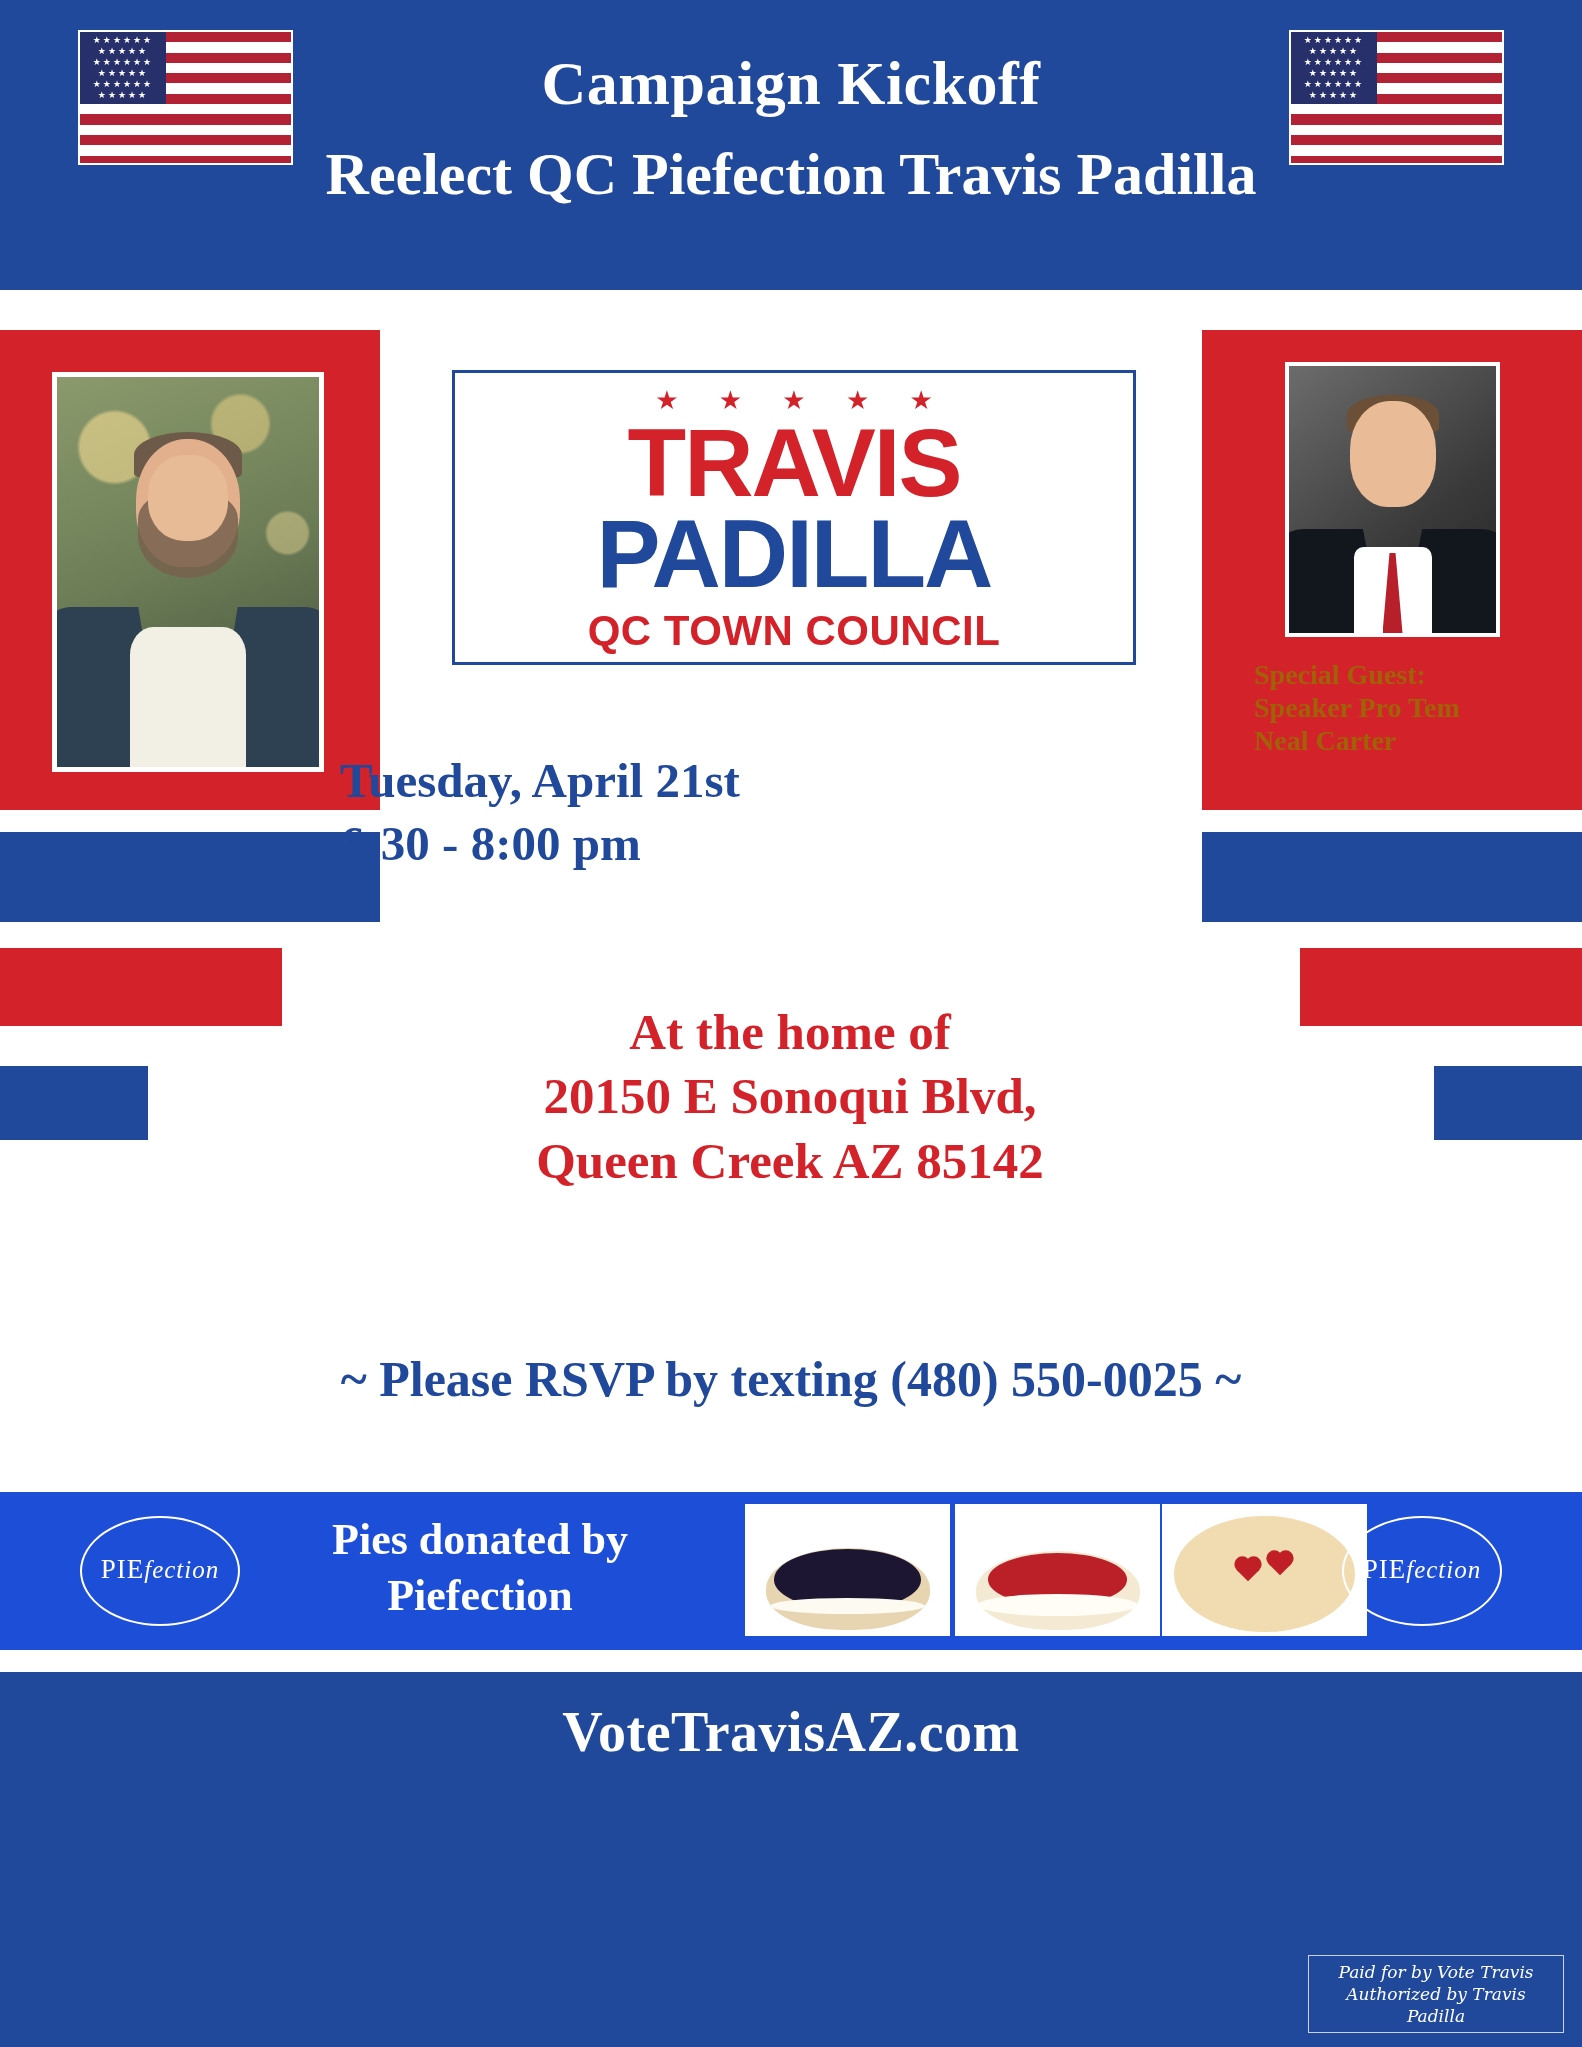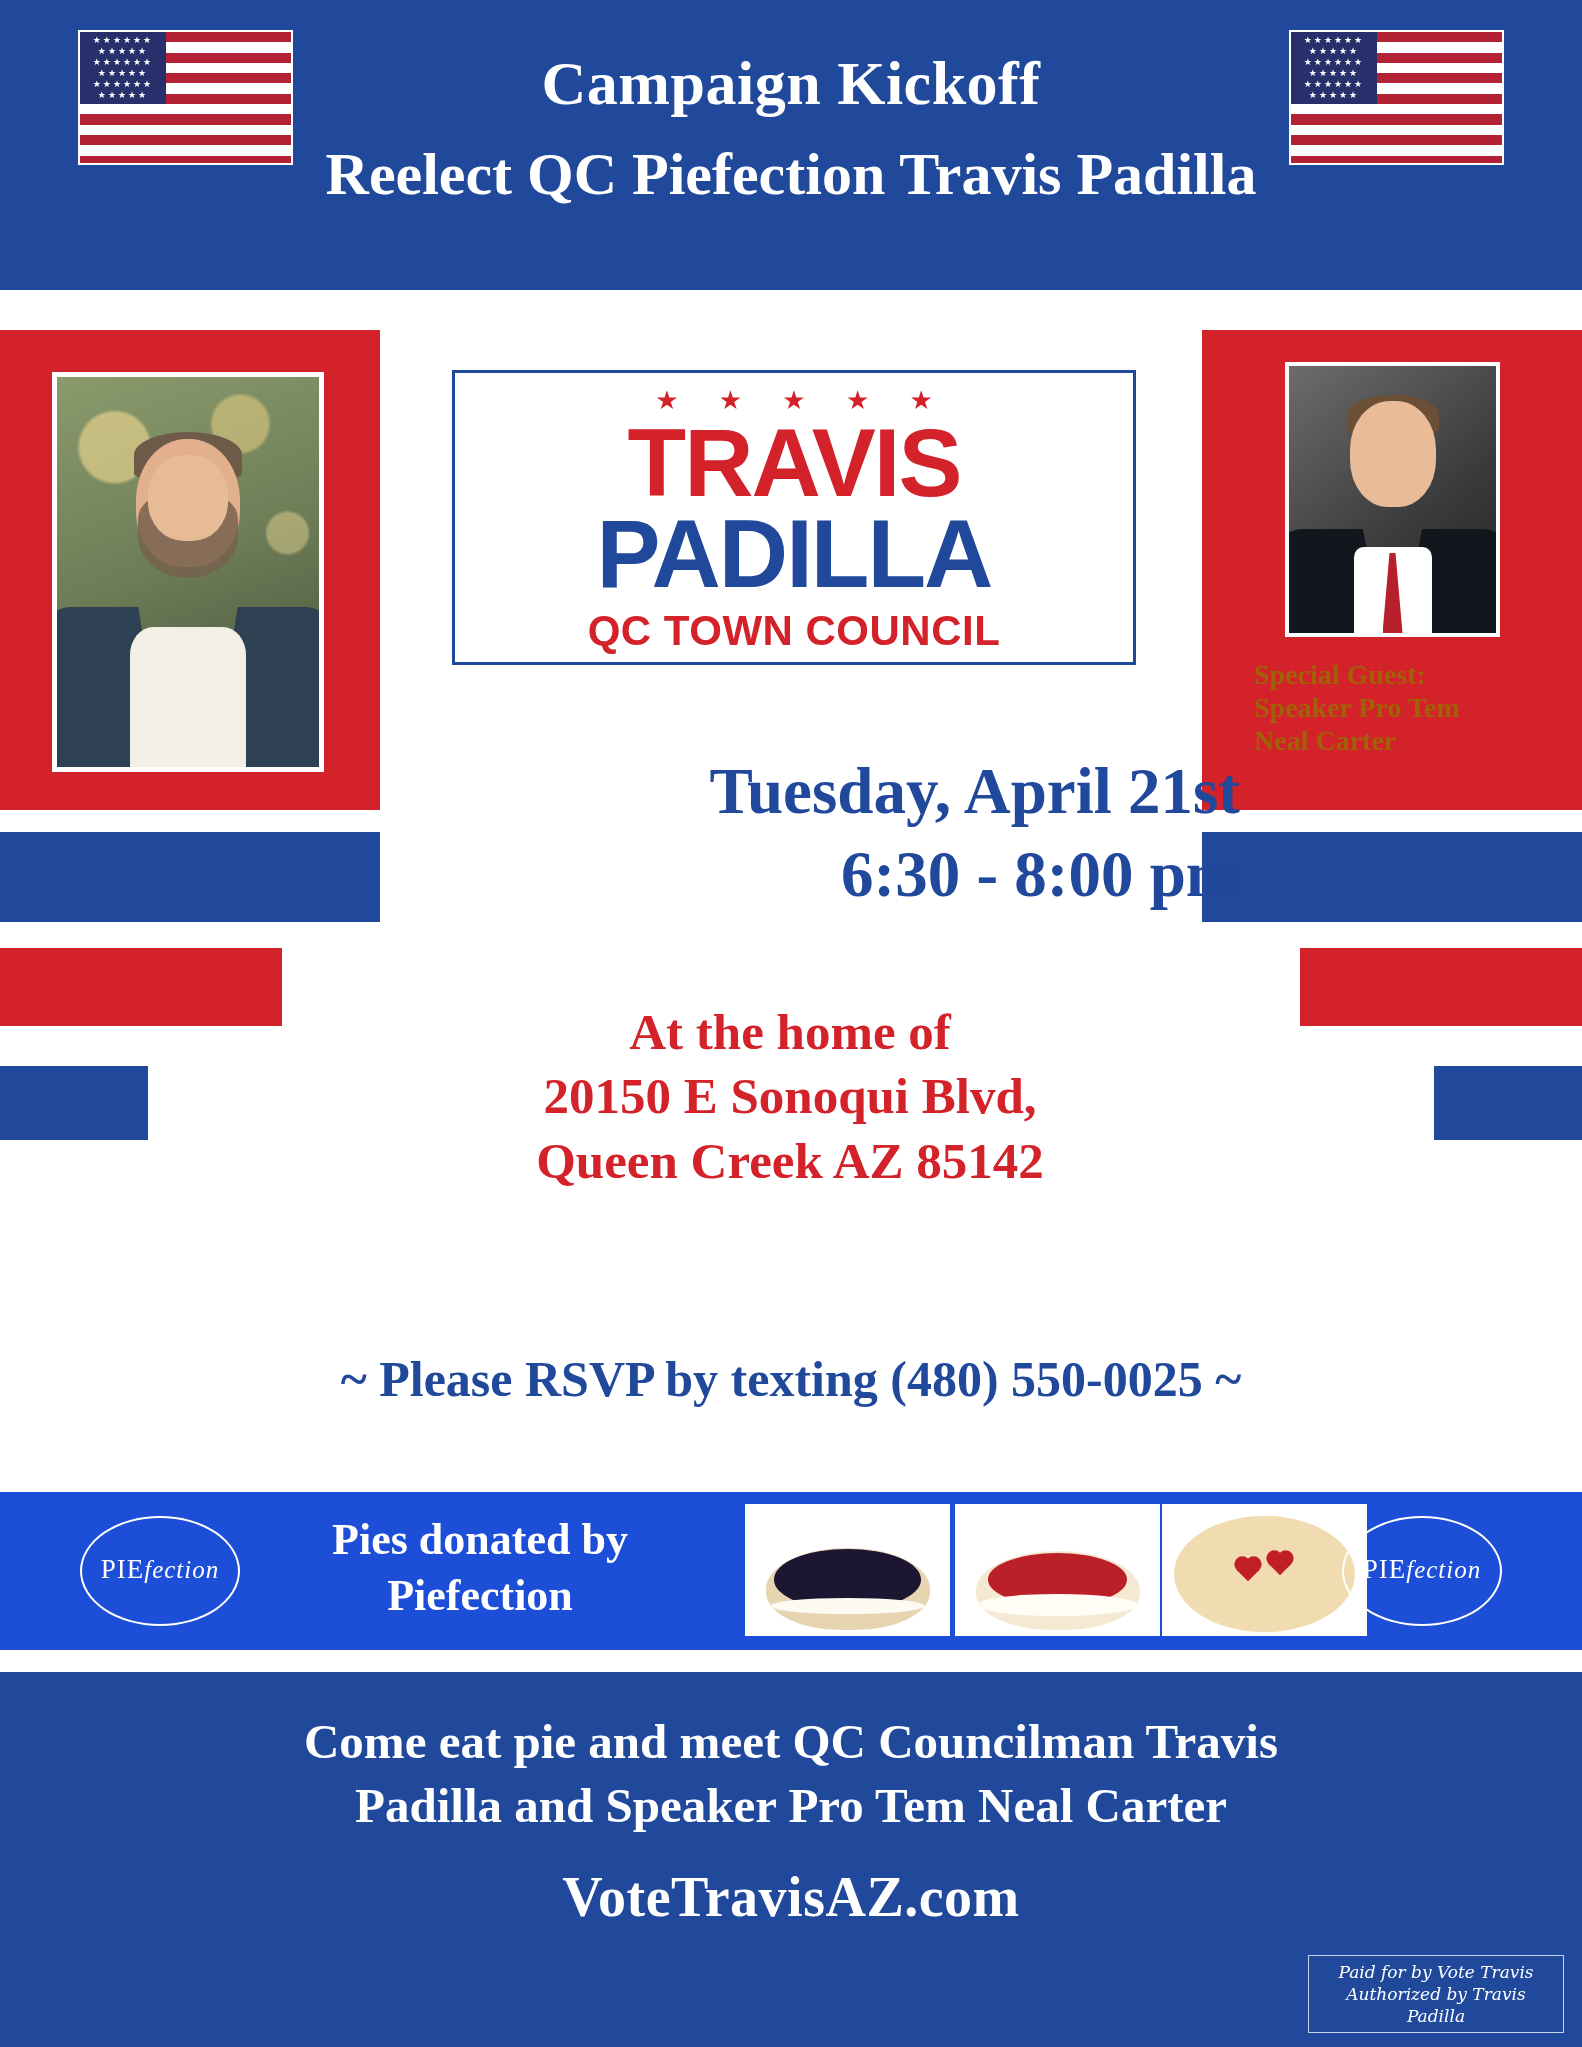--- a/index.html
+++ b/index.html
@@ -284,23 +284,23 @@
     font-family: "Liberation Sans", sans-serif;
     letter-spacing: 0.5px;
     margin-top: 8px;
   }
 
   
   .datetime {
     position: absolute;
     left: 340px; top: 750px;
     width: 900px;
-    text-align: right;
+    text-align: left;
     color: #20489b;
-    font-size: 65px;
+    font-size: 49px;
     font-weight: bold;
     line-height: 1.28;
   }
   .location {
     position: absolute;
     left: 300px; top: 1000px;
     width: 980px;
     text-align: center;
     color: #d3222a;
     font-size: 51px;
@@ -553,22 +553,18 @@
     <div class="heart h1"></div>
     <div class="heart h2"></div>
   </div>
 
   <div class="pie-logo pie-logo-right">
     <div class="pl-top"><span>PIE</span><i>fection</i></div>
   </div>
 </div>
 
 <div class="footer">
-  <div class="footer-line">
-    <div>Come eat pie and meet QC Councilman Travis</div>
-    <div>Padilla and Speaker Pro Tem Neal Carter</div>
-  </div>
   <div class="footer-url">VoteTravisAZ.com</div>
   <div class="disclaimer">
     <div>Paid for by Vote Travis</div>
     <div>Authorized by Travis Padilla</div>
   </div>
 </div>
 
 </body></html>

